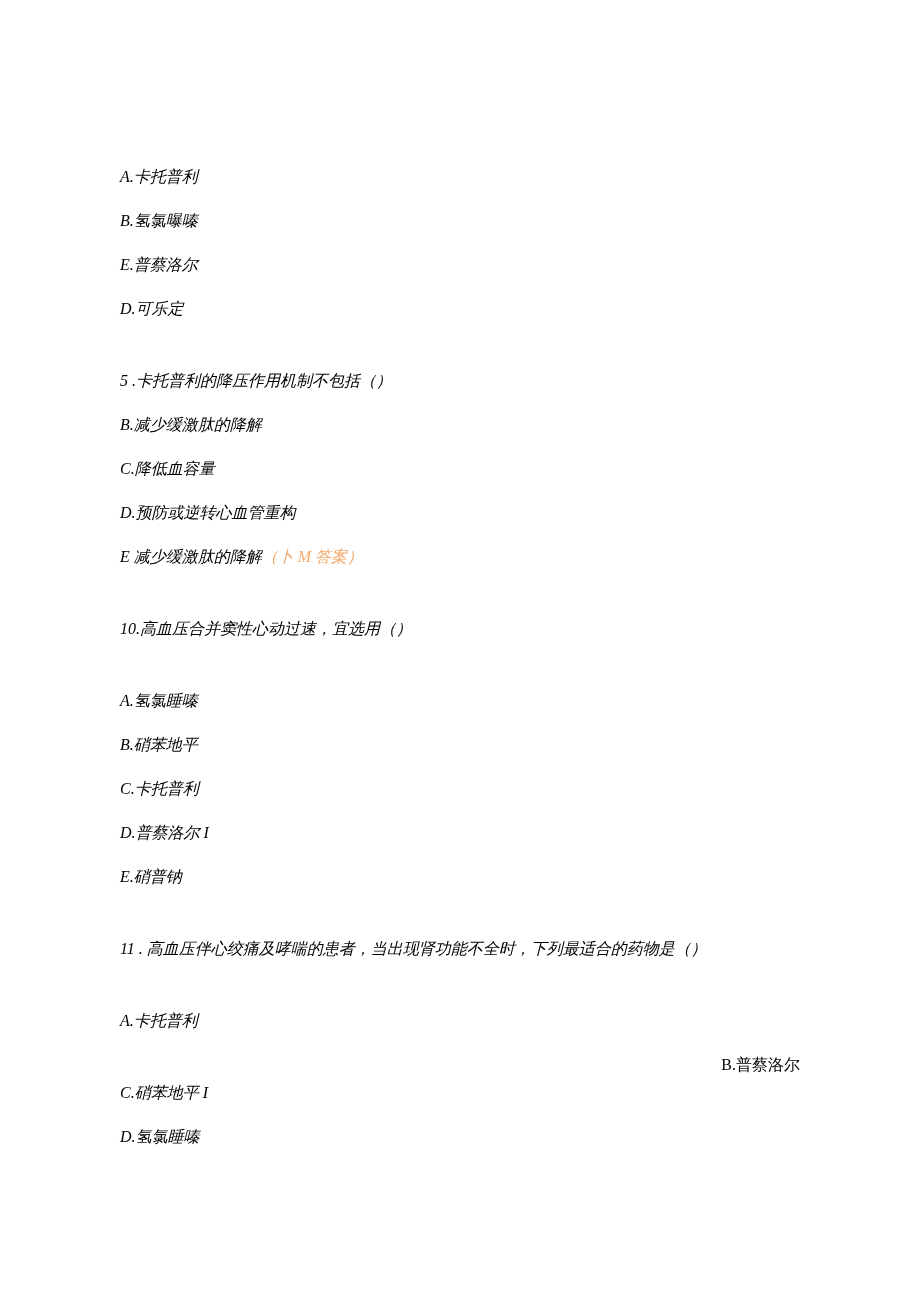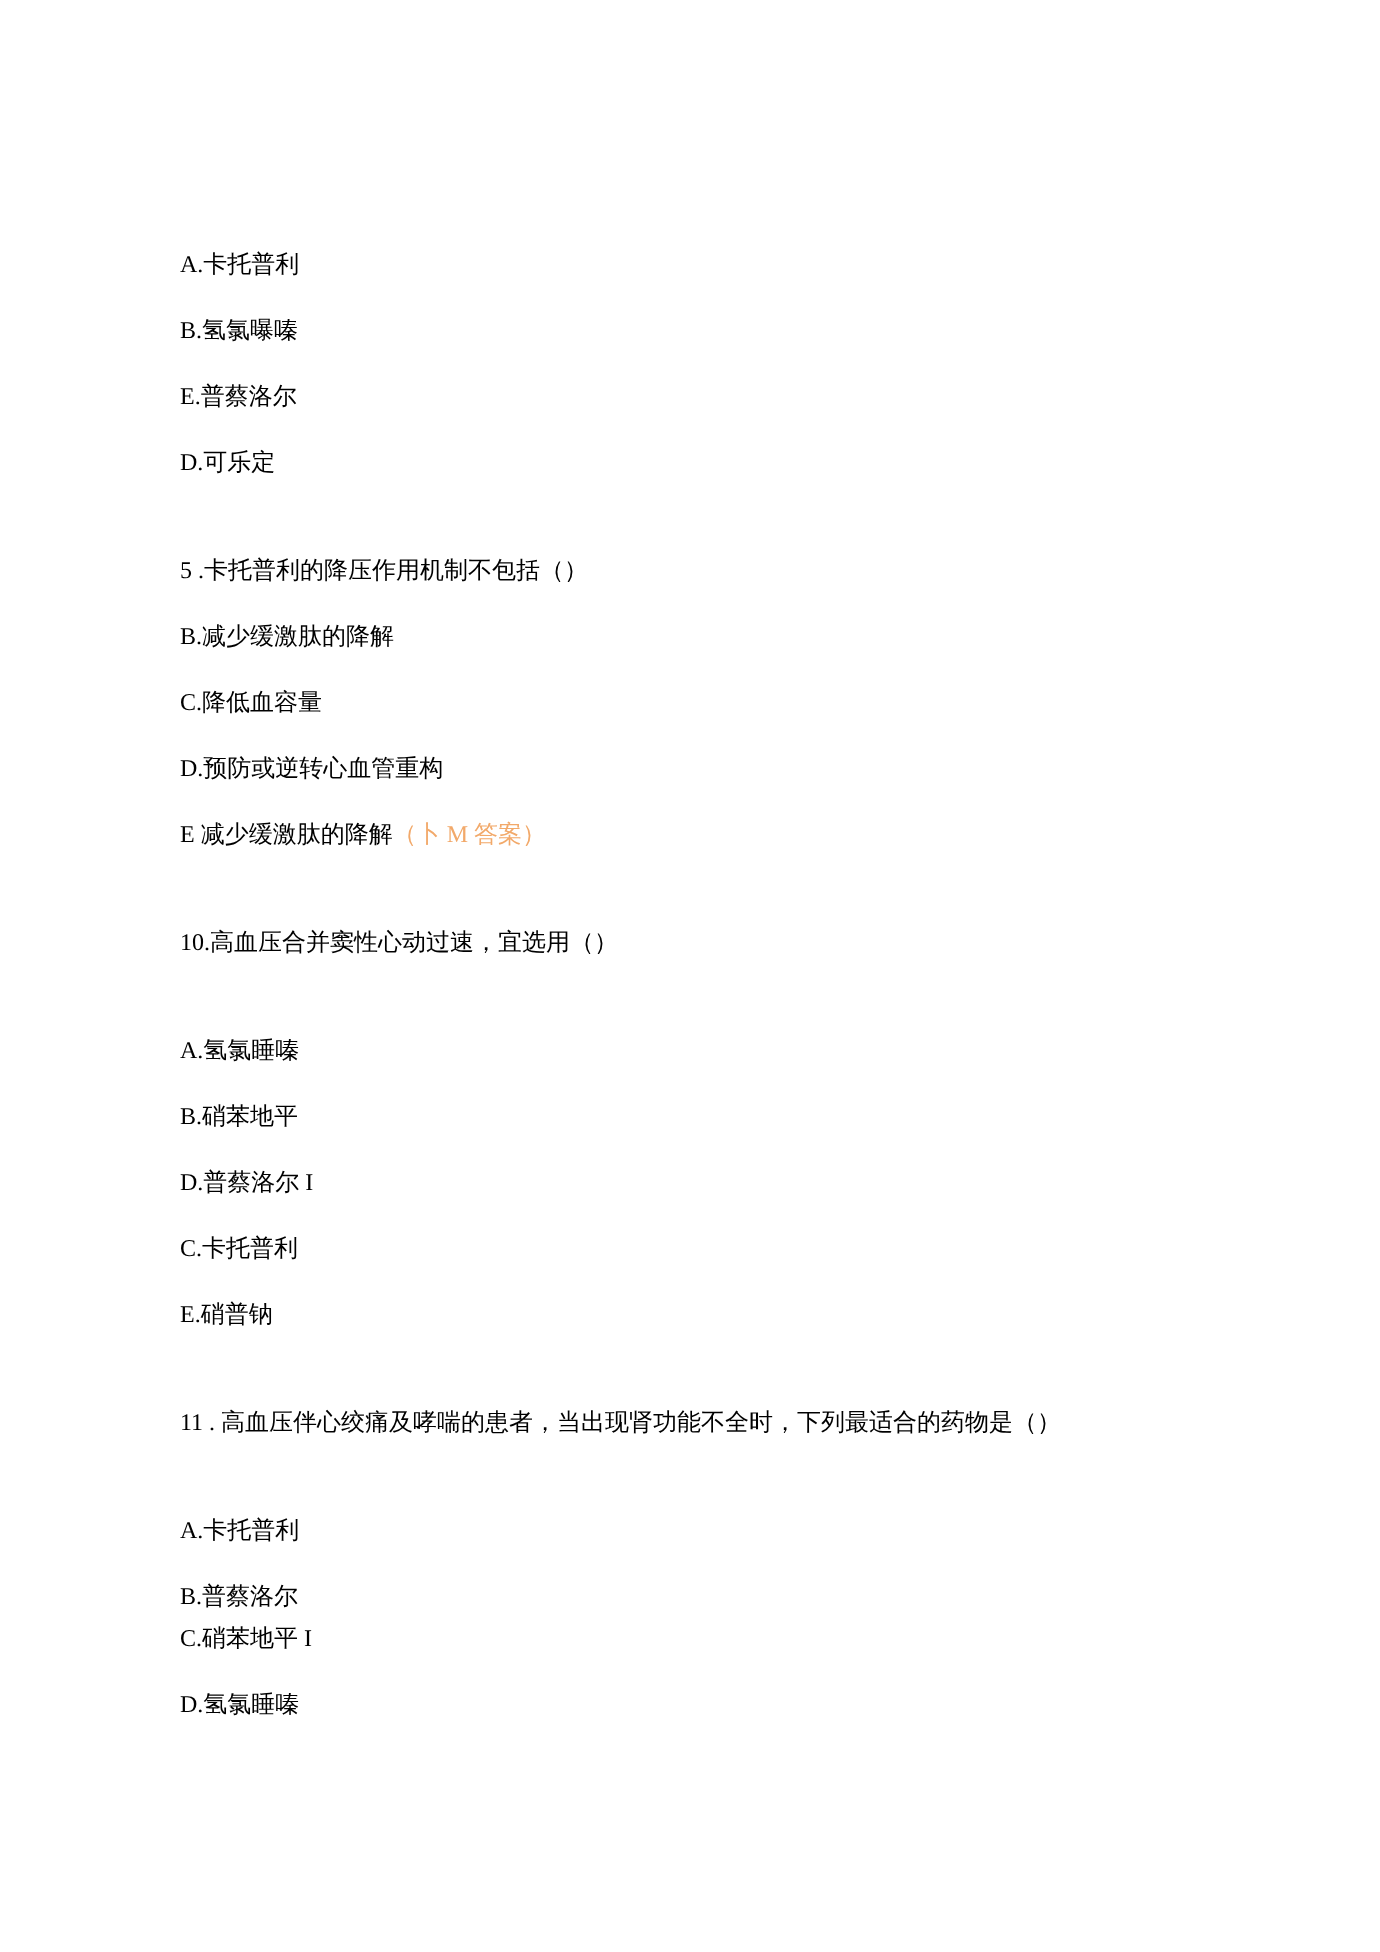--- a/index.html
+++ b/index.html
@@ -12,23 +12,25 @@
     line-height: 1.5;
   }
   .page {
     width: 920px;
     min-height: 1301px;
     box-sizing: border-box;
     padding: 165px 120px 100px 120px;
   }
   .line {
     margin-bottom: 20px;
+    font-style: italic;
   }
   .tight {
     margin-bottom: 4px;
+    text-align: right;
   }
   .gap {
     height: 28px;
   }
   .answer {
     color: #f2a96a;
   }
 </style>
 </head>
 <body>
@@ -51,22 +53,22 @@
   </div>
 
   <div class="gap"></div>
 
   <div class="line">10.高血压合并窦性心动过速，宜选用（）</div>
 
   <div class="gap"></div>
 
   <div class="line">A.氢氯睡嗪</div>
   <div class="line">B.硝苯地平</div>
+  <div class="line">C.卡托普利</div>
   <div class="line">D.普蔡洛尔 I</div>
-  <div class="line">C.卡托普利</div>
   <div class="line">E.硝普钠</div>
 
   <div class="gap"></div>
 
   <div class="line">11 . 高血压伴心绞痛及哮喘的患者，当出现肾功能不全时，下列最适合的药物是（）</div>
 
   <div class="gap"></div>
 
   <div class="line">A.卡托普利</div>
   <div class="tight">B.普蔡洛尔</div>

